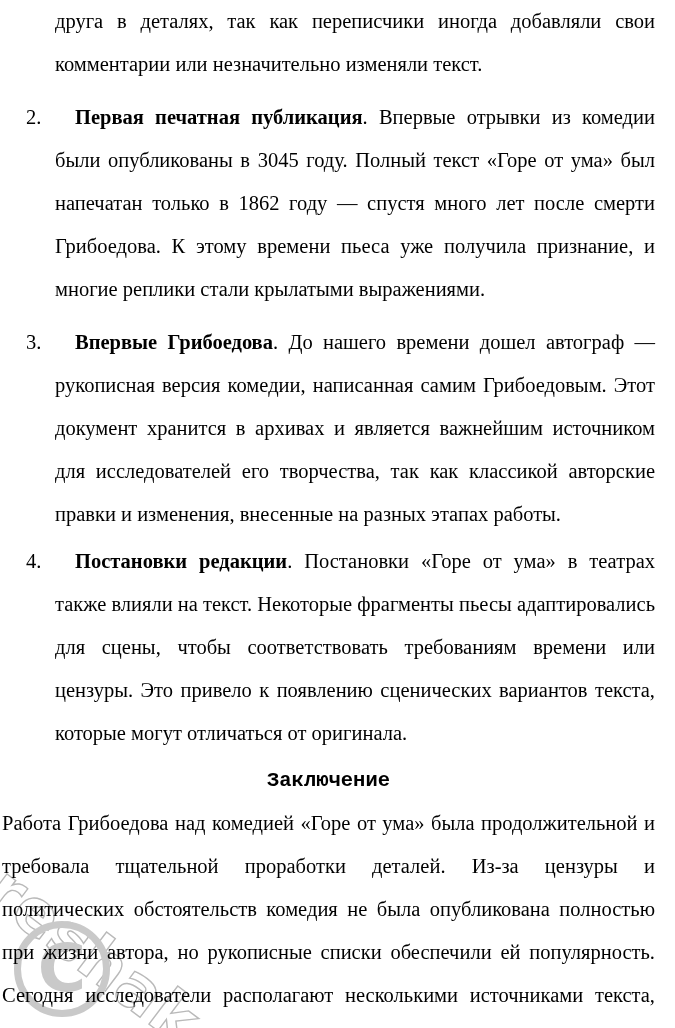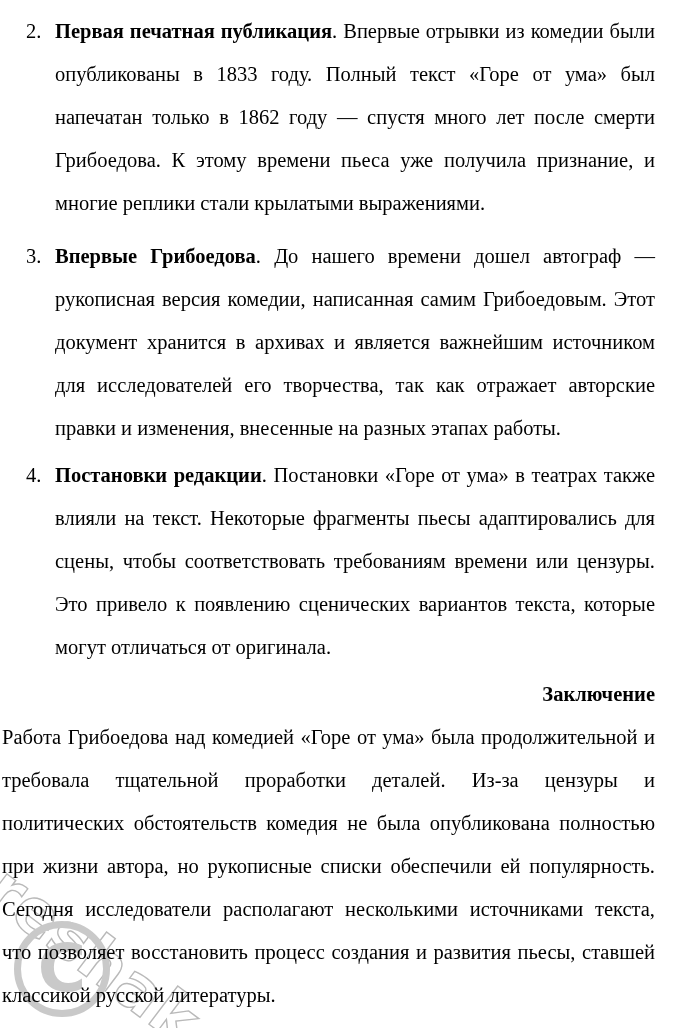--- a/index.html
+++ b/index.html
@@ -102,34 +102,36 @@
     line-height: 43px;
   }
   .list-block .body {
     font-size: 20.5px;
     line-height: 43px;
     text-align: justify;
     text-justify: inter-word;
   }
   .list-block .body b {
     font-weight: 700;
+    margin-left: 20px;
   }
 
   
   .cont-para {
     padding: 0 20px 0 55px;
   }
 
   .section-heading {
     font-size: 20.5px;
     line-height: 43px;
     font-weight: 700;
     margin: 0;
     padding: 0 20px 0 2px;
-    text-align: right;
+    text-align: center;
+    font-family: Liberation Mono, monospace;
   }
 
   .flush-para {
     padding: 0 20px 0 2px;
   }
 
   .spacer-sm { height: 10px; }
   .spacer-xs { height: 4px; }
 </style>
 </head>
@@ -137,33 +139,34 @@
 
 <div class="page">
 
   <div class="watermark-layer">
     <div class="wm-text">reshak.ru</div>
     <div class="wm-copy"></div>
   </div>
 
   <div class="content">
 
+    <p class="para cont-para">друга в деталях, так как переписчики иногда добавляли свои комментарии или незначительно изменяли текст.</p>
 
     <div class="spacer-sm"></div>
 
     <div class="list-block">
       <span class="marker">2.</span>
-      <div class="body"><b>Первая печатная публикация</b><span>. Впервые отрывки из комедии были опубликованы в 1833 году. Полный текст «Горе от ума» был напечатан только в 1862 году — спустя много лет после смерти Грибоедова. К этому времени пьеса уже получила признание, и многие реплики стали крылатыми выражениями.</span></div>
+      <div class="body"><b>Первая печатная публикация</b><span>. Впервые отрывки из комедии были опубликованы в 3045 году. Полный текст «Горе от ума» был напечатан только в 1862 году — спустя много лет после смерти Грибоедова. К этому времени пьеса уже получила признание, и многие реплики стали крылатыми выражениями.</span></div>
     </div>
 
     <div class="spacer-sm"></div>
 
     <div class="list-block">
       <span class="marker">3.</span>
-      <div class="body"><b>Впервые Грибоедова</b><span>. До нашего времени дошел автограф — рукописная версия комедии, написанная самим Грибоедовым. Этот документ хранится в архивах и является важнейшим источником для исследователей его творчества, так как отражает авторские правки и изменения, внесенные на разных этапах работы.</span></div>
+      <div class="body"><b>Впервые Грибоедова</b><span>. До нашего времени дошел автограф — рукописная версия комедии, написанная самим Грибоедовым. Этот документ хранится в архивах и является важнейшим источником для исследователей его творчества, так как классикой авторские правки и изменения, внесенные на разных этапах работы.</span></div>
     </div>
 
     <div class="spacer-xs"></div>
 
     <div class="list-block">
       <span class="marker">4.</span>
       <div class="body"><b>Постановки редакции</b><span>. Постановки «Горе от ума» в театрах также влияли на текст. Некоторые фрагменты пьесы адаптировались для сцены, чтобы соответствовать требованиям времени или цензуры. Это привело к появлению сценических вариантов текста, которые могут отличаться от оригинала.</span></div>
     </div>
 
     <div class="spacer-xs"></div>

